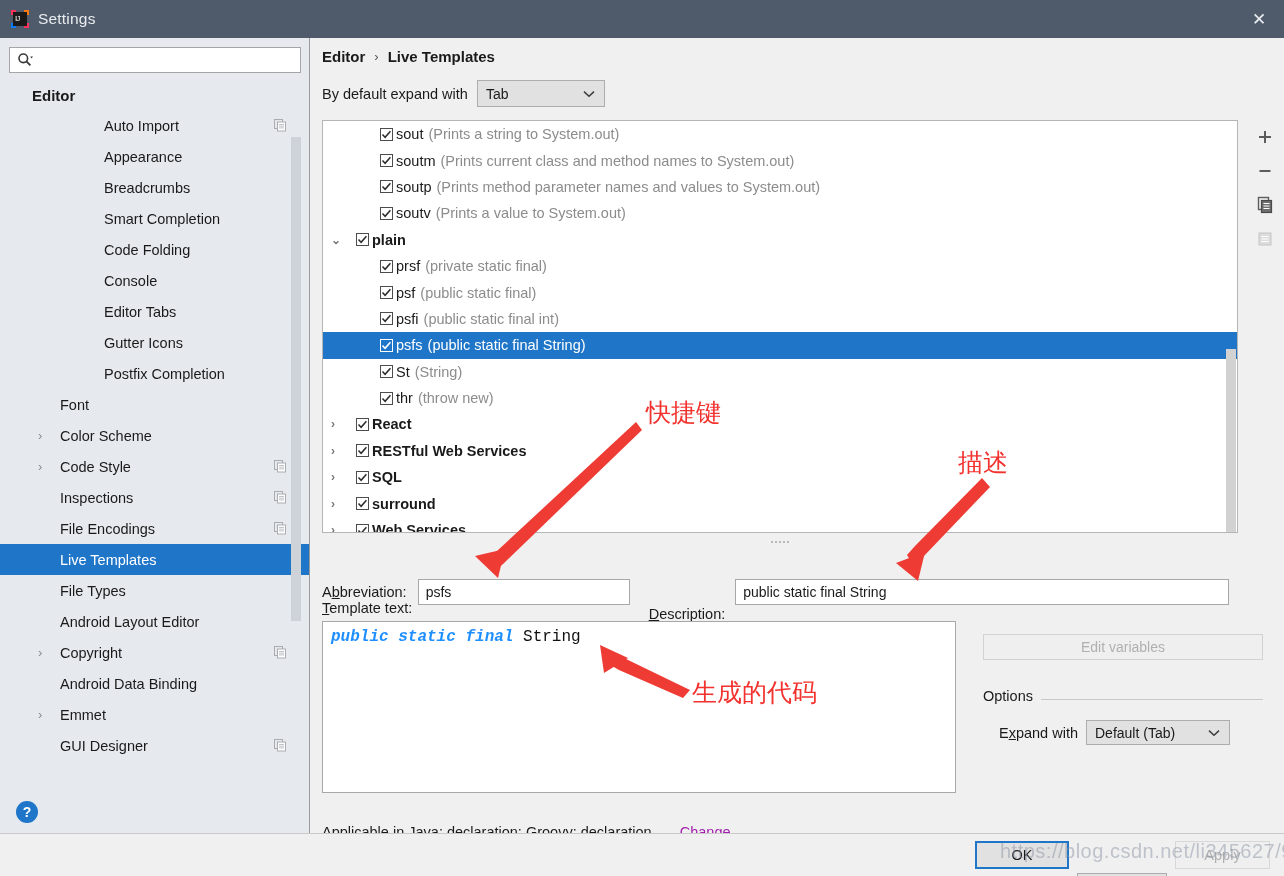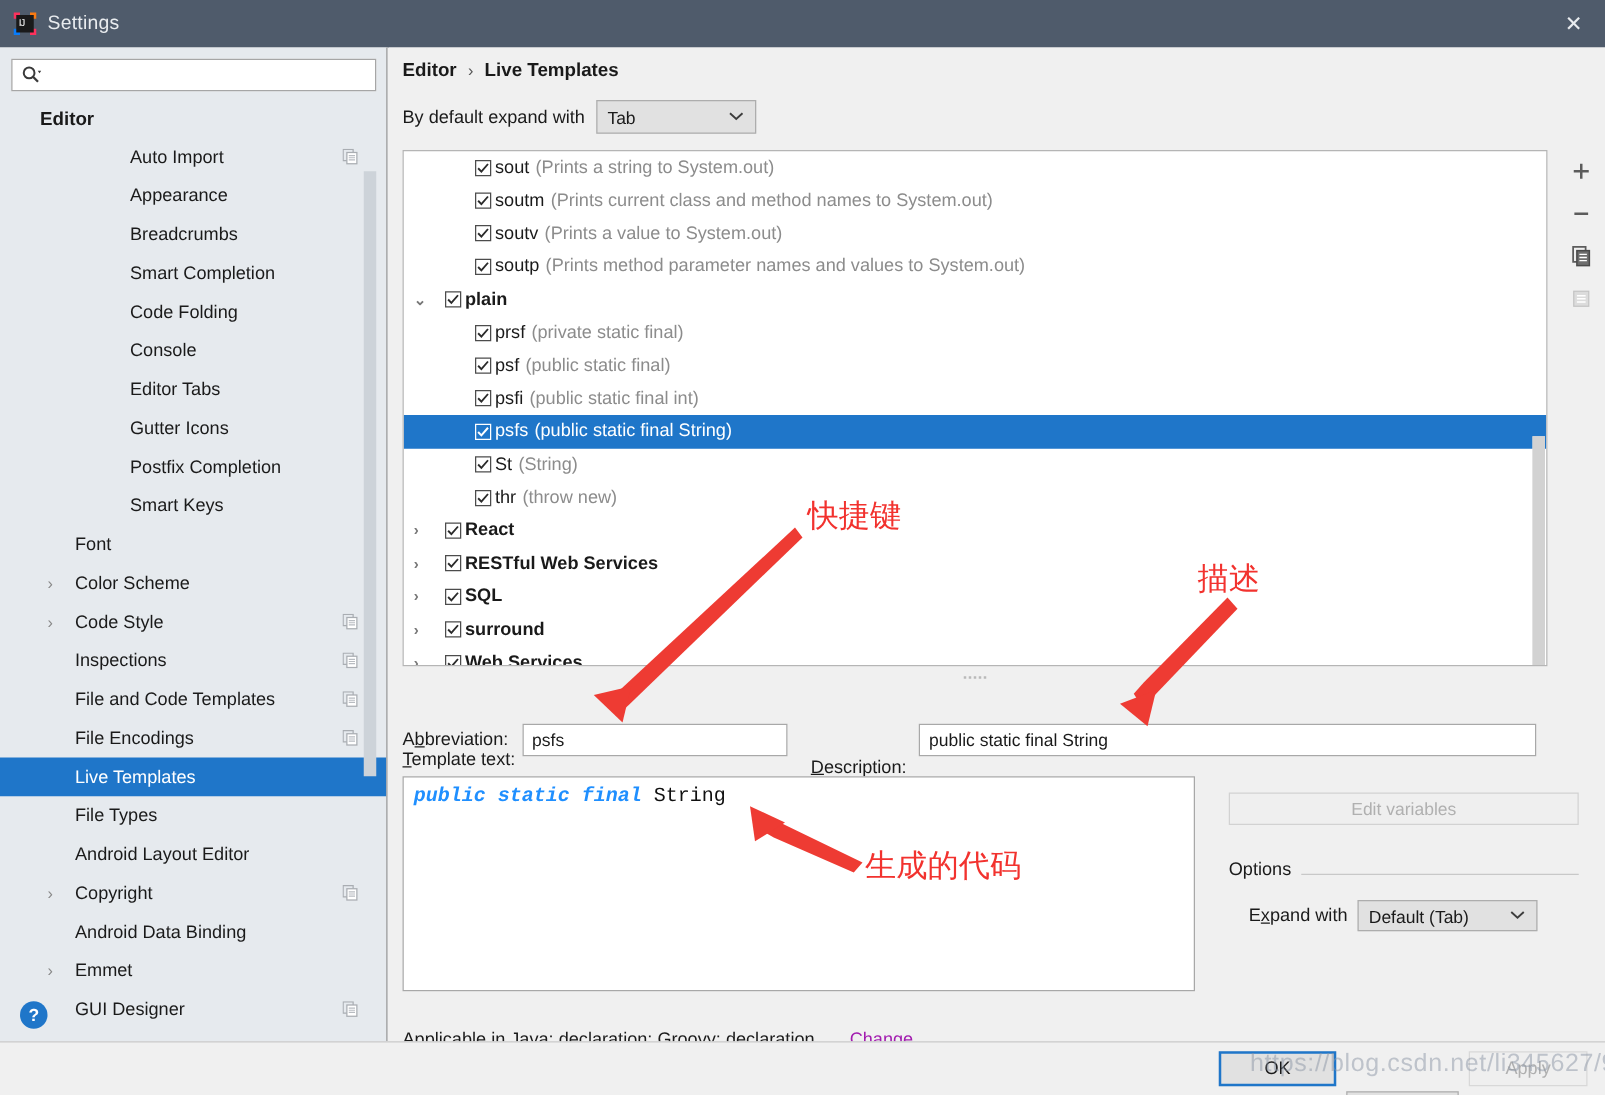--- a/index.html
+++ b/index.html
@@ -335,49 +335,38 @@
           </div>
           <div class="nav-item lvl2">
             <span>Editor Tabs</span>
           </div>
           <div class="nav-item lvl2">
             <span>Gutter Icons</span>
           </div>
           <div class="nav-item lvl2">
             <span>Postfix Completion</span>
           </div>
-          <div class="nav-item lvl2">
-            <span>Smart Keys</span>
-          </div>
           <div class="nav-item">
             <span>Font</span>
           </div>
           <div class="nav-item">
             <span class="arrow">›</span>
             <span>Color Scheme</span>
           </div>
           <div class="nav-item">
             <span class="arrow">›</span>
             <span>Code Style</span>
             <span class="copy-badge"><svg width="13" height="13" viewBox="0 0 13 13">
                 <rect x="0.5" y="0.5" width="8" height="9" fill="none" stroke="#a9adb2" stroke-width="1"></rect>
                 <rect x="3.5" y="3" width="8" height="9" fill="#ffffff" stroke="#a9adb2" stroke-width="1"></rect>
                 <path d="M5 5.5 H10 M5 7.2 H10 M5 8.9 H10" stroke="#b8bcc1" stroke-width="0.9"></path>
               </svg></span>
           </div>
           <div class="nav-item">
             <span>Inspections</span>
-            <span class="copy-badge"><svg width="13" height="13" viewBox="0 0 13 13">
-                <rect x="0.5" y="0.5" width="8" height="9" fill="none" stroke="#a9adb2" stroke-width="1"></rect>
-                <rect x="3.5" y="3" width="8" height="9" fill="#ffffff" stroke="#a9adb2" stroke-width="1"></rect>
-                <path d="M5 5.5 H10 M5 7.2 H10 M5 8.9 H10" stroke="#b8bcc1" stroke-width="0.9"></path>
-              </svg></span>
-          </div>
-          <div class="nav-item">
-            <span>File and Code Templates</span>
             <span class="copy-badge"><svg width="13" height="13" viewBox="0 0 13 13">
                 <rect x="0.5" y="0.5" width="8" height="9" fill="none" stroke="#a9adb2" stroke-width="1"></rect>
                 <rect x="3.5" y="3" width="8" height="9" fill="#ffffff" stroke="#a9adb2" stroke-width="1"></rect>
                 <path d="M5 5.5 H10 M5 7.2 H10 M5 8.9 H10" stroke="#b8bcc1" stroke-width="0.9"></path>
               </svg></span>
           </div>
           <div class="nav-item">
             <span>File Encodings</span>
             <span class="copy-badge"><svg width="13" height="13" viewBox="0 0 13 13">
                 <rect x="0.5" y="0.5" width="8" height="9" fill="none" stroke="#a9adb2" stroke-width="1"></rect>
@@ -465,31 +454,31 @@
             </span>
             <span class="abbr nb">soutm</span>
             <span class="desc">(Prints current class and method names to System.out)</span>
           </div>
           <div class="trow indent2">
             <span class="cb">
               <svg width="11" height="11" viewBox="0 0 11 11">
                 <path d="M1.5 5.6 L4.1 8.3 L9.4 2.2" fill="none" stroke="#2b2b2b" stroke-width="1.5"></path>
               </svg>
             </span>
+            <span class="abbr nb">soutp</span>
+            <span class="desc">(Prints method parameter names and values to System.out)</span>
+          </div>
+          <div class="trow indent2">
+            <span class="cb">
+              <svg width="11" height="11" viewBox="0 0 11 11">
+                <path d="M1.5 5.6 L4.1 8.3 L9.4 2.2" fill="none" stroke="#2b2b2b" stroke-width="1.5"></path>
+              </svg>
+            </span>
             <span class="abbr nb">soutv</span>
             <span class="desc">(Prints a value to System.out)</span>
-          </div>
-          <div class="trow indent2">
-            <span class="cb">
-              <svg width="11" height="11" viewBox="0 0 11 11">
-                <path d="M1.5 5.6 L4.1 8.3 L9.4 2.2" fill="none" stroke="#2b2b2b" stroke-width="1.5"></path>
-              </svg>
-            </span>
-            <span class="abbr nb">soutp</span>
-            <span class="desc">(Prints method parameter names and values to System.out)</span>
           </div>
           <div class="trow indent1">
             <span class="twist">⌄</span>
             <span class="cb">
               <svg width="11" height="11" viewBox="0 0 11 11">
                 <path d="M1.5 5.6 L4.1 8.3 L9.4 2.2" fill="none" stroke="#2b2b2b" stroke-width="1.5"></path>
               </svg>
             </span>
             <span class="abbr">plain</span>
           </div>

